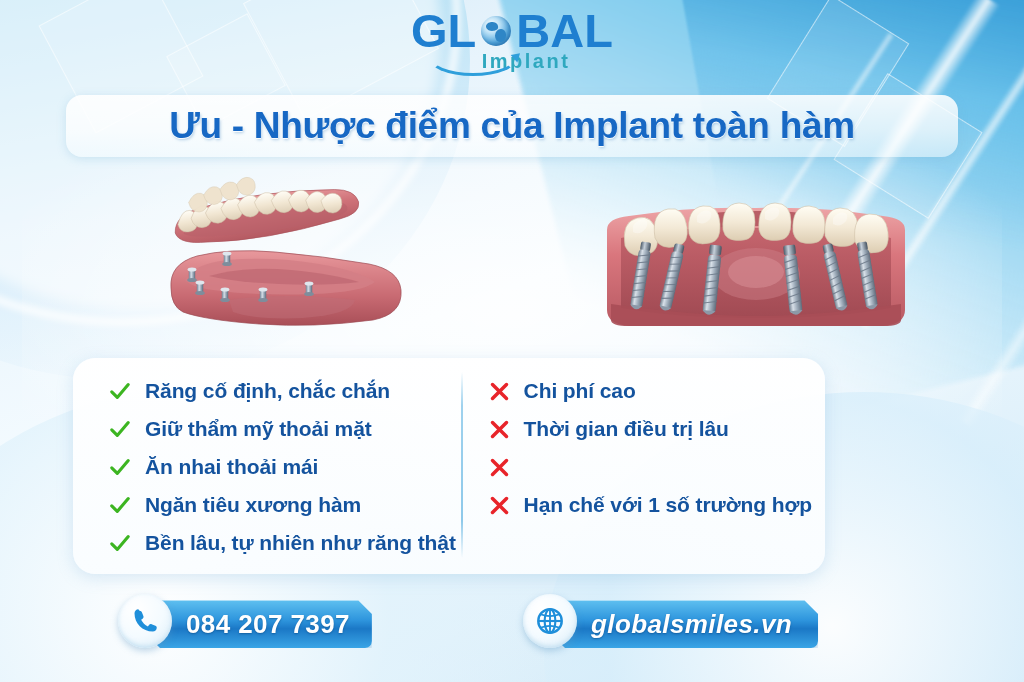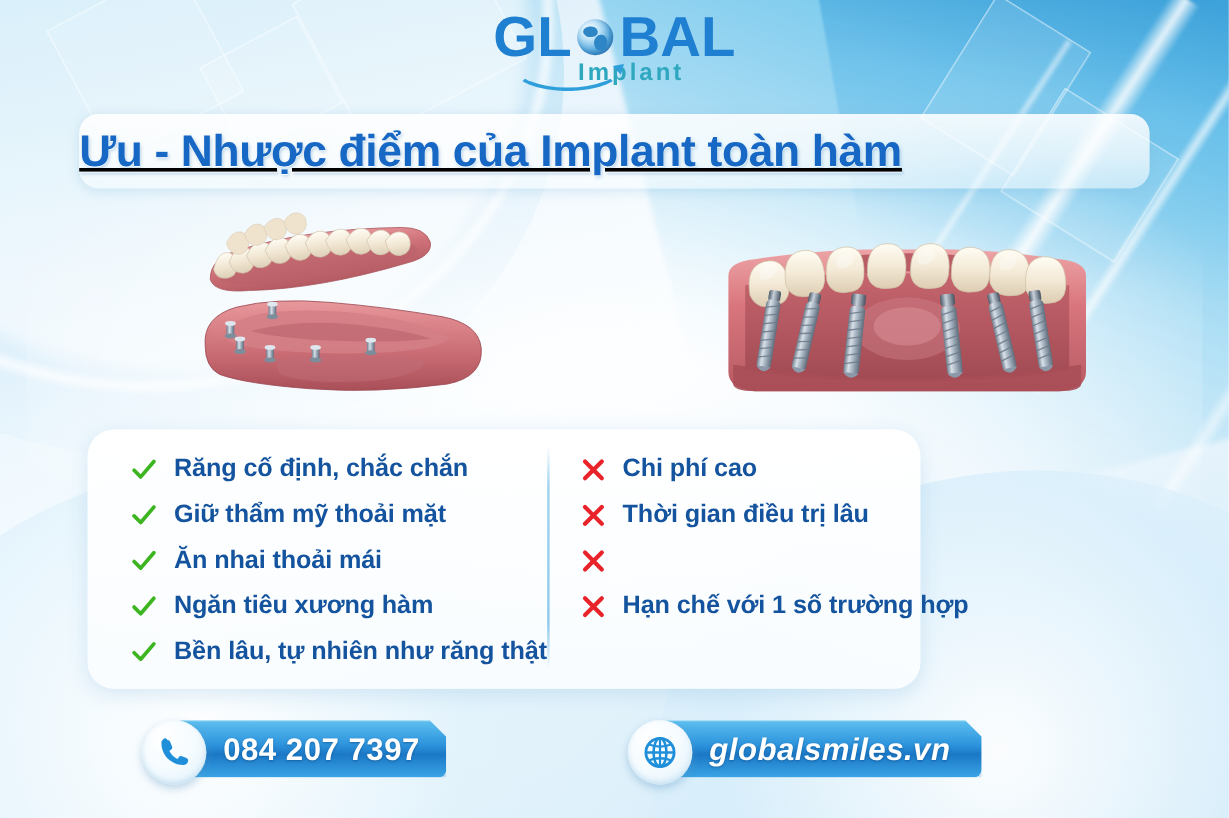--- a/index.html
+++ b/index.html
@@ -191,21 +191,21 @@
   
   .title-banner {
     position: absolute;
     left: 66px; top: 95px;
     width: 892px; height: 62px;
     border-radius: 16px;
     background: linear-gradient(180deg, rgba(255,255,255,.88) 0%, rgba(255,255,255,.72) 55%, rgba(245,252,255,.55) 100%);
     box-shadow: 0 2px 10px rgba(120,180,215,.28);
     display: flex;
     align-items: center;
-    text-decoration: underline;
+    justify-content: center;
   }
   .title-text {
     font-size: 37px;
     font-weight: bold;
     color: #1768c4;
     letter-spacing: -.3px;
     white-space: nowrap;
     text-shadow: 0 1px 0 rgba(255,255,255,.9), 1px 2px 3px rgba(60,130,190,.35);
   }
 
@@ -218,21 +218,21 @@
   .img-right {
     position: absolute;
     left: 603px; top: 192px;
     width: 306px; height: 146px;
   }
 
   
   .card {
     position: absolute;
     left: 73px; top: 358px;
-    width: 694px; height: 216px;
+    width: 752px; height: 216px;
     border-radius: 22px;
     background: linear-gradient(180deg, rgba(255,255,255,.97) 0%, rgba(250,253,255,.95) 100%);
     box-shadow: 0 4px 16px rgba(120,175,215,.25);
     display: flex;
   }
   .col {
     padding: 14px 0 0 0;
     box-sizing: border-box;
   }
   .col-left {
@@ -272,21 +272,21 @@
     color: #14539e;
     white-space: nowrap;
     letter-spacing: -.1px;
   }
 
   
   .footer-bar {
     position: absolute;
     height: 48px;
     display: flex;
-    align-items: flex-start;
+    align-items: flex-end;
   }
   .fb-phone { left: 118px; top: 600px; }
   .fb-web   { left: 523px; top: 600px; font-style: italic; }
 
   .fb-icon {
     position: relative;
     z-index: 3;
     width: 54px; height: 54px;
     border-radius: 50%;
     background: radial-gradient(circle at 34% 28%, #ffffff 0%, #f4fbff 52%, #d8ecf8 100%);

